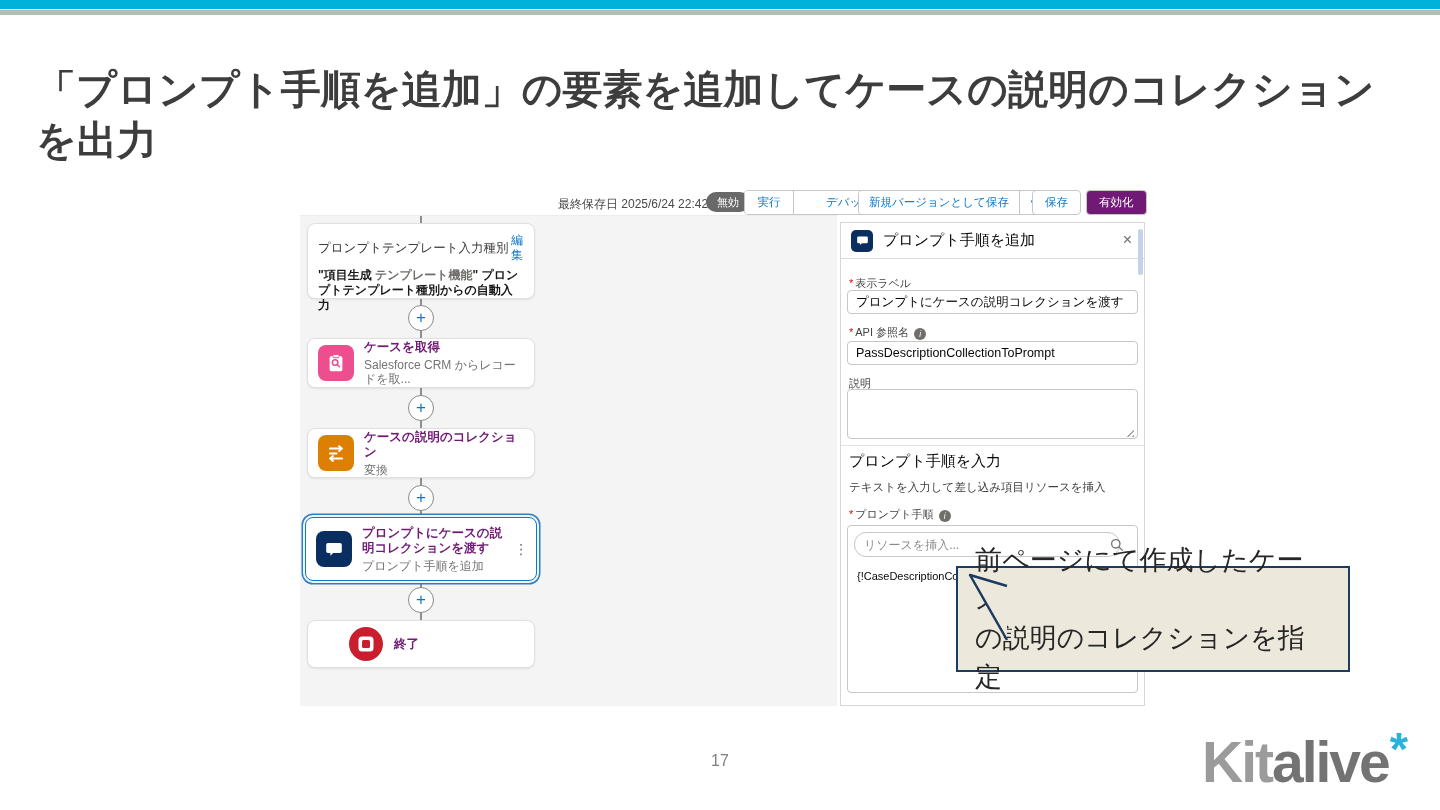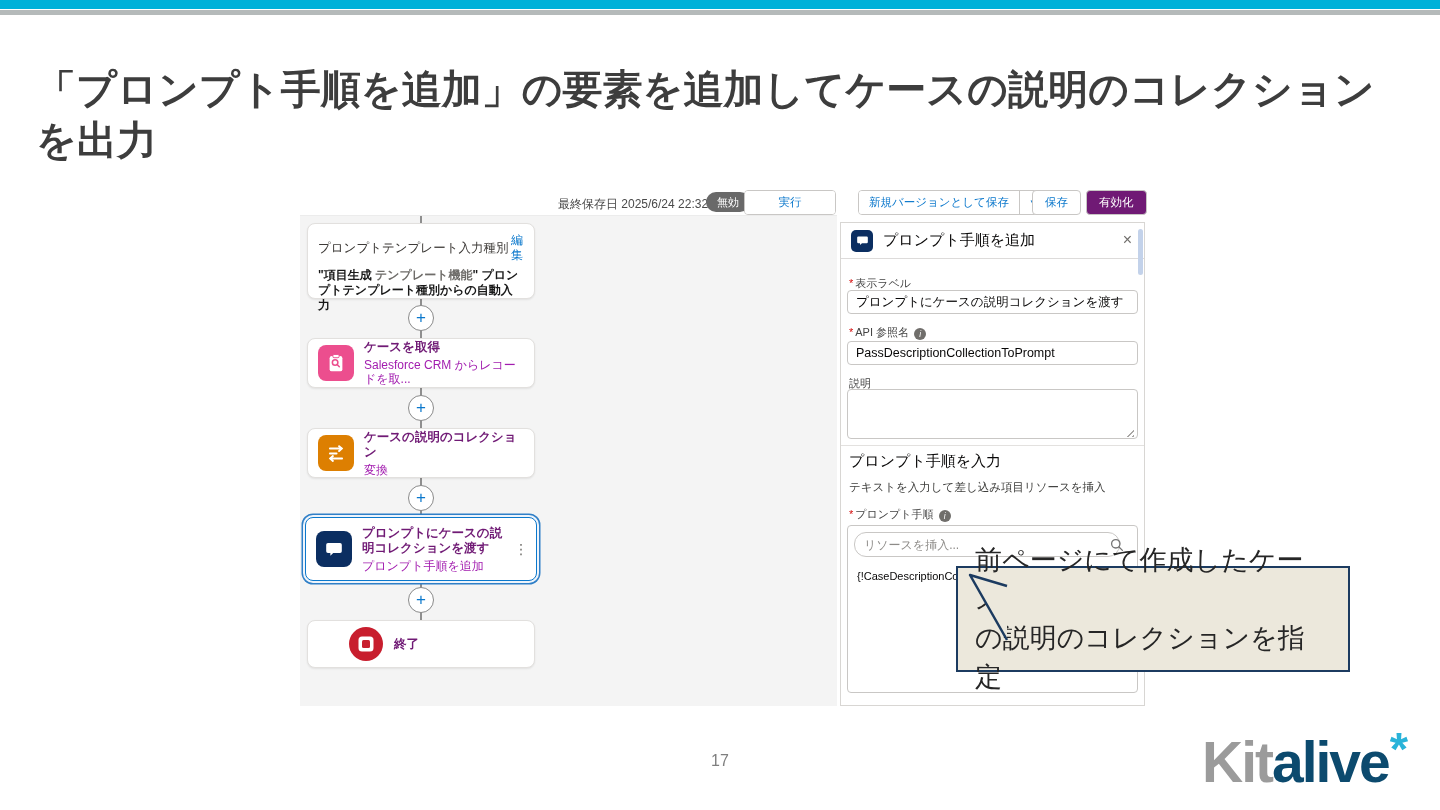--- a/index.html
+++ b/index.html
@@ -17,21 +17,21 @@
   .btn + .btn{border-left:1px solid #c9c7c5;}
   .btn.arrow{font-size:8px;padding:0 9px;}
   .btn-solo{position:absolute;top:190px;height:25px;border:1px solid #c9c7c5;border-radius:4px;background:#fff;color:#0b78cc;font-size:11.5px;line-height:23px;padding:0 12px;cursor:pointer;font-family:inherit;}
   .btn-disabled{background:#701a75;border-color:#c8c6c4;color:#fff;cursor:default;}
 
   
   .canvas{position:absolute;left:300px;top:215px;width:537px;height:491px;background:#f4f4f4;border-top:1px solid #ececec;}
   .flow-line{position:absolute;left:120px;top:0;width:2px;height:428px;background:#8f8f8f;z-index:0;}
   .node{position:absolute;left:7px;width:228px;background:#fff;border:1px solid #e2e0de;border-radius:8px;box-shadow:0 1px 2px rgba(0,0,0,.08);display:flex;align-items:center;padding:0 10px;z-index:1;cursor:pointer;}
   .node-title{font-size:12.5px;font-weight:700;color:#701a75;line-height:15px;}
-  .node-sub{font-size:12px;color:#a21caf;margin-top:3px;line-height:14px;}
+  .node-sub{font-size:12px;color:#737373;margin-top:3px;line-height:14px;}
   .node-icon{width:36px;height:36px;border-radius:8px;flex:none;margin-right:10px;display:flex;align-items:center;justify-content:center;}
   .plus{position:absolute;left:108px;width:26px;height:26px;border:1.5px solid #8a8a8a;border-radius:50%;background:#fff;color:#0b78cc;font-size:17px;line-height:23px;text-align:center;z-index:2;cursor:pointer;font-weight:400;}
   .node.selected{border:1.5px solid #0b78cc;box-shadow:0 0 0 2px #eef4fb,0 0 0 3.5px #2f7fc7;}
   .kebab{position:absolute;right:8px;top:50%;transform:translateY(-50%);color:#706e6b;font-size:14px;cursor:pointer;}
   .node1-head{display:flex;justify-content:space-between;align-items:center;}
   .node1-title{font-size:12.5px;color:#3e3b38;line-height:15px;}
   .edit-link{color:#0b78cc;font-size:12px;width:14px;line-height:15px;word-break:break-all;text-align:center;cursor:pointer;flex:none;}
   .node1-body{font-size:12px;font-weight:700;color:#181818;line-height:15px;margin-top:5px;}
   .hl{color:#6f6d6a;}
 
@@ -71,23 +71,23 @@
 
 <div class="slide">
   <div class="bar-cyan" style="background:#00b1d9;"></div>
   <div class="bar-gray" style="background:#b5baba;"></div>
 
   <div class="title">
     <div>「プロンプト手順を追加」の要素を追加してケースの説明のコレクション</div>
     <div>を出力</div>
   </div>
 
-  <div class="saved">最終保存日 2025/6/24 22:32</div>
+  <div class="saved">最終保存日 2025/6/24 22:42</div>
   <div class="badge" style="background:#696969;">無効</div>
-  <div class="btn-group" style="left:744px;flex-direction:column;">
+  <div class="btn-group" style="left:744px;">
     <button class="btn" style="min-width:48px;">実行</button>
     <button class="btn" style="min-width:62px;padding-left:32px;">デバッグ</button>
   </div>
   <div class="btn-group" style="left:858px;">
     <button class="btn" style="min-width:138px;">新規バージョンとして保存</button>
     <button class="btn arrow"><span>▼</span></button>
   </div>
   <button class="btn-solo" style="left:1032px;min-width:46px;">保存</button>
   <button class="btn-solo btn-disabled" style="left:1086px;min-width:52px;">有効化</button>
 
@@ -222,15 +222,15 @@
     <path d="M41 16 L4 5 L41 70" fill="#ece8dc" stroke="#1c3b60" stroke-width="2.5" stroke-linejoin="round"></path>
   </svg>
   <div class="callout" style="background:#ece8dc;">
     <div class="callout-line">前ページにて作成したケース</div>
     <div class="callout-line">の説明のコレクションを指定</div>
   </div>
 
   <div class="page-num">17</div>
 
   <div class="logo">
-    <span style="color:#9b9b9b;">Kit</span><span style="color:#0c4a6e;">alive</span><span class="logo-mark" style="color:#29b3d9;">*</span>
+    <span style="color:#9b9b9b;">Kit</span><span style="color:#737373;">alive</span><span class="logo-mark" style="color:#29b3d9;">*</span>
   </div>
 </div>
 
 </body></html>

